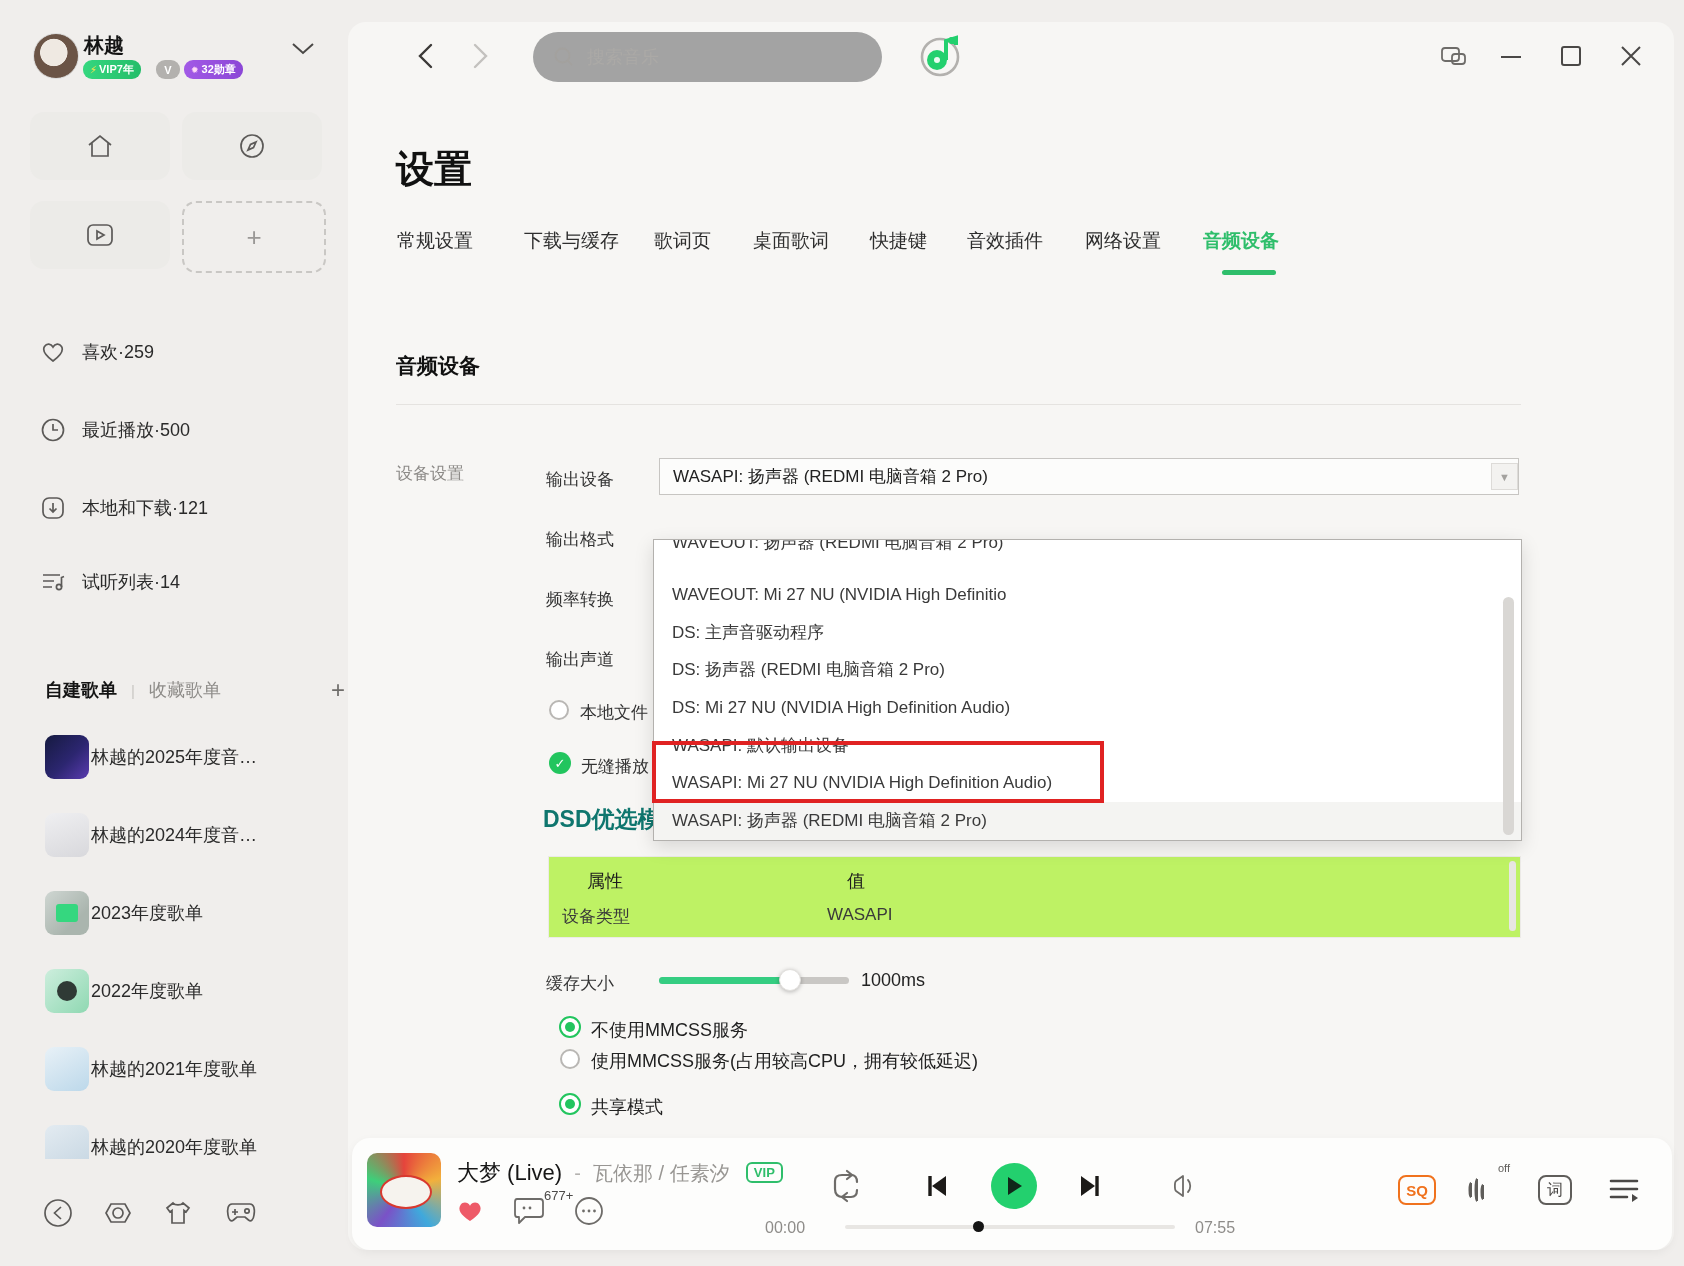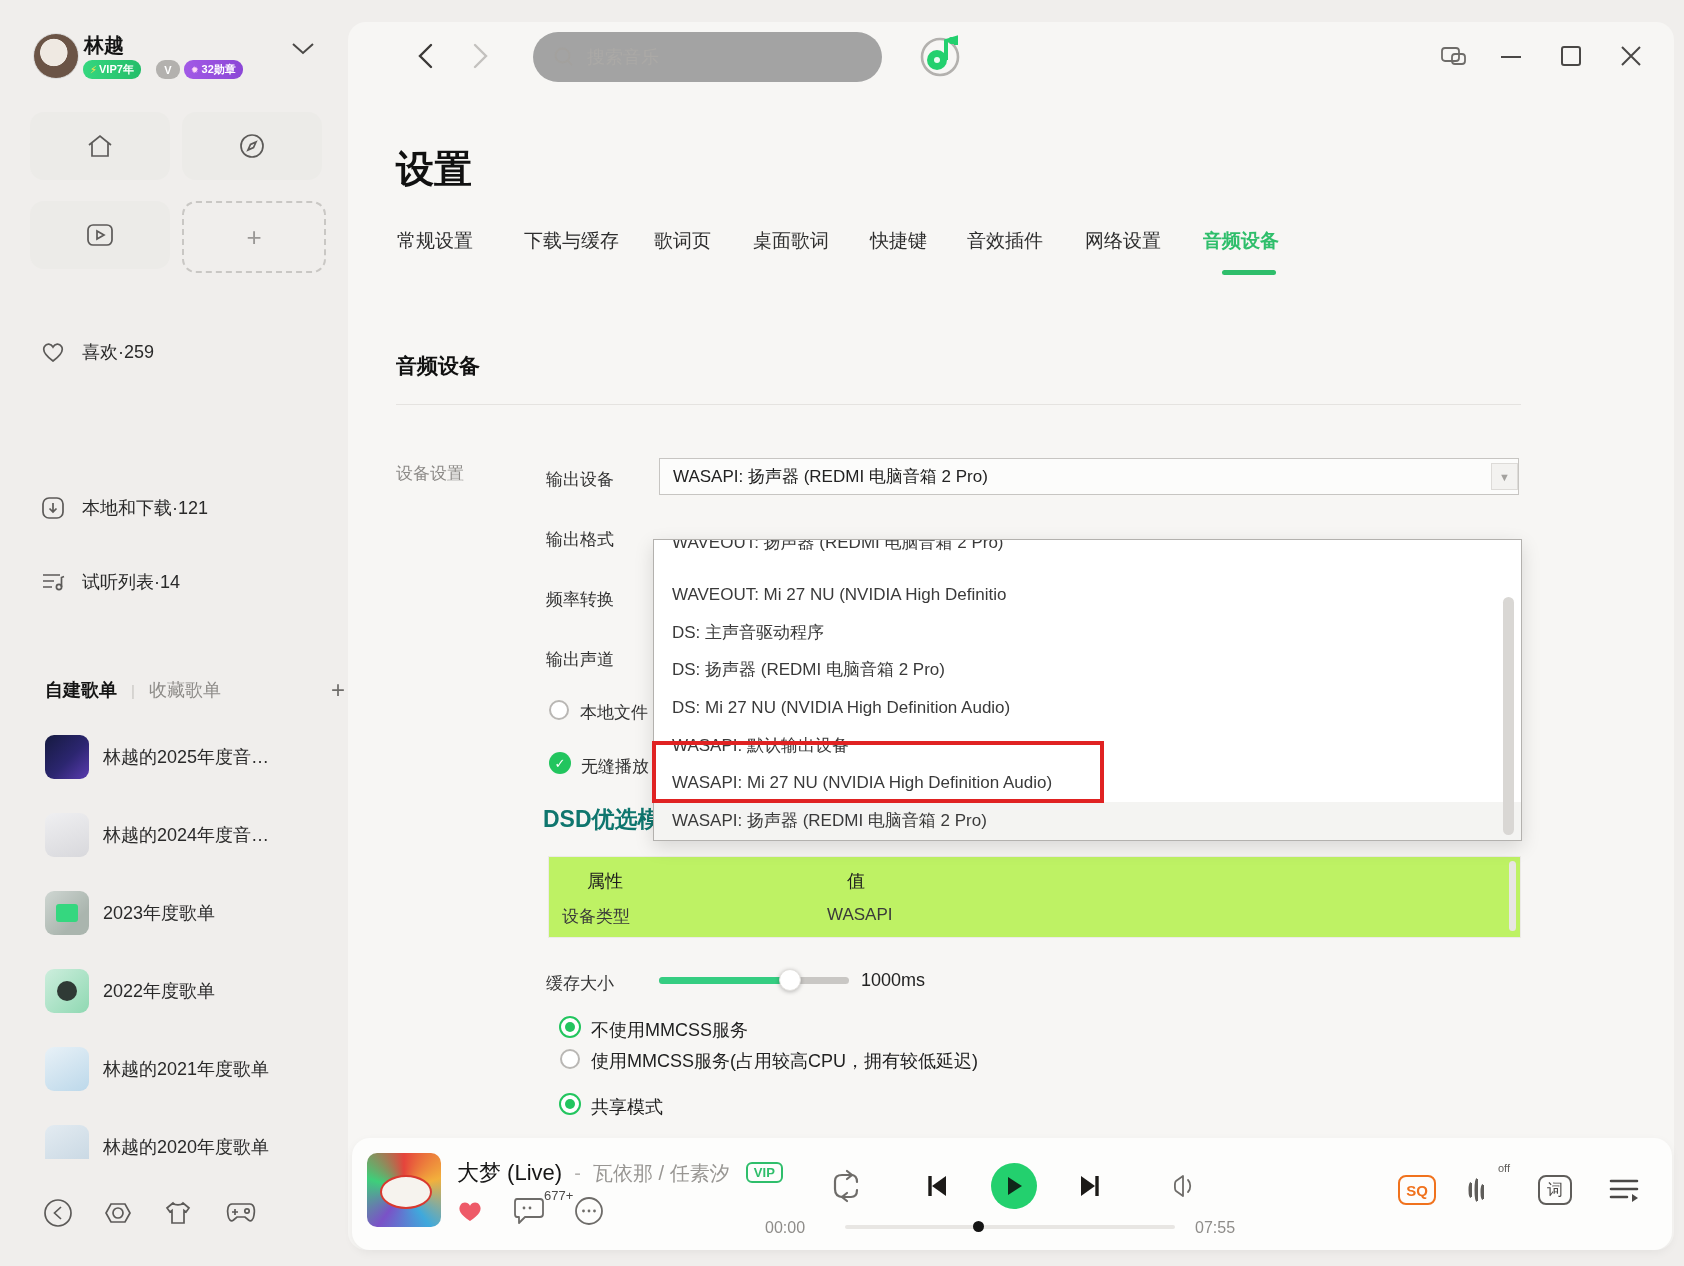--- a/index.html
+++ b/index.html
@@ -14,21 +14,21 @@
   .b-vip{left:83px;top:60px;background:linear-gradient(90deg,#35d77f,#23bd69);}
   .b-vip i{font-style:normal;color:#ffe34d;margin-right:2px;font-size:10px;}
   .b-v{left:156px;top:60px;background:#b3b1ae;width:10px;}
   .b-medal{left:184px;top:60px;background:linear-gradient(90deg,#a25ae6,#8b46d6);}
   .b-medal i{font-style:normal;color:#ffd9f6;margin-right:3px;font-size:9px;}
   .quick{width:140px;height:68px;border-radius:14px;background:#ecebe8;display:flex;align-items:center;justify-content:center;}
   .quick.dashed{background:transparent;border:2px dashed #c9c7c4;color:#9a9896;font-size:26px;}
   .nav-item{left:40px;width:280px;height:34px;display:flex;align-items:center;gap:16px;}
   .nav-item .lbl{font-size:18px;color:#2a2a2a;}
   .pl-tabs{left:45px;top:676px;display:flex;align-items:center;font-size:18px;}
-  .pl-row{left:45px;width:285px;height:44px;display:flex;align-items:center;gap:14px;}
+  .pl-row{left:45px;width:285px;height:44px;display:flex;align-items:center;gap:2px;}
   .pl-cover{width:44px;height:44px;border-radius:9px;flex:0 0 44px;}
   .pl-title{font-size:18px;color:#2a2a2a;white-space:nowrap;overflow:hidden;}
   .cov1{background:linear-gradient(135deg,#151a40,#2c2670 55%,#5a3bb0);}
   .cov2{background:linear-gradient(160deg,#efeff1,#d8d8dc);}
   .cov3{background:linear-gradient(135deg,#cfd6d2,#aab5ae 70%),#cfd6d2;}
   .cov3::after{content:"";display:block;width:22px;height:18px;margin:13px auto 0;background:#35d77f;border-radius:3px;}
   .cov4{background:linear-gradient(135deg,#cdeedd,#8fd8b2);}
   .cov4::after{content:"";display:block;width:20px;height:20px;margin:12px auto 0;background:#2f3a35;border-radius:50%;}
   .cov5{background:linear-gradient(150deg,#e8f1f7,#bcd8ea);}
   .cov6{background:linear-gradient(150deg,#e3ebf1,#c6d6e2);}
@@ -128,20 +128,27 @@
   <div class="abs quick dashed" style="left:182px;top:201px">
       <span>+</span>
     </div>
 
   <div class="abs nav-item" style="top:335px">
     <svg width="26" height="24" class="side-ico">
         <path d="M13 21 C5 15 2 10.5 4.5 6.5 C6.8 3 11 3.6 13 7 C15 3.6 19.2 3 21.5 6.5 C24 10.5 21 15 13 21 Z"></path>
       </svg>
     <span class="lbl">喜欢·259</span>
   </div>
+  <div class="abs nav-item" style="top:413px">
+    <svg width="26" height="26" class="side-ico">
+        <circle cx="13" cy="13" r="10.5"></circle>
+        <path d="M13 7 V13 H18"></path>
+      </svg>
+    <span class="lbl">最近播放·500</span>
+  </div>
   <div class="abs nav-item" style="top:491px">
     <svg width="26" height="26" class="side-ico">
         <rect x="3" y="3" width="20" height="20" rx="6"></rect>
         <path d="M13 8 V17 M9.5 13.5 L13 17 L16.5 13.5"></path>
       </svg>
     <span class="lbl">本地和下载·121</span>
   </div>
   <div class="abs nav-item" style="top:565px">
     <svg width="26" height="26" class="side-ico">
         <path d="M3 6 H20 M3 12 H14 M3 18 H12"></path>

